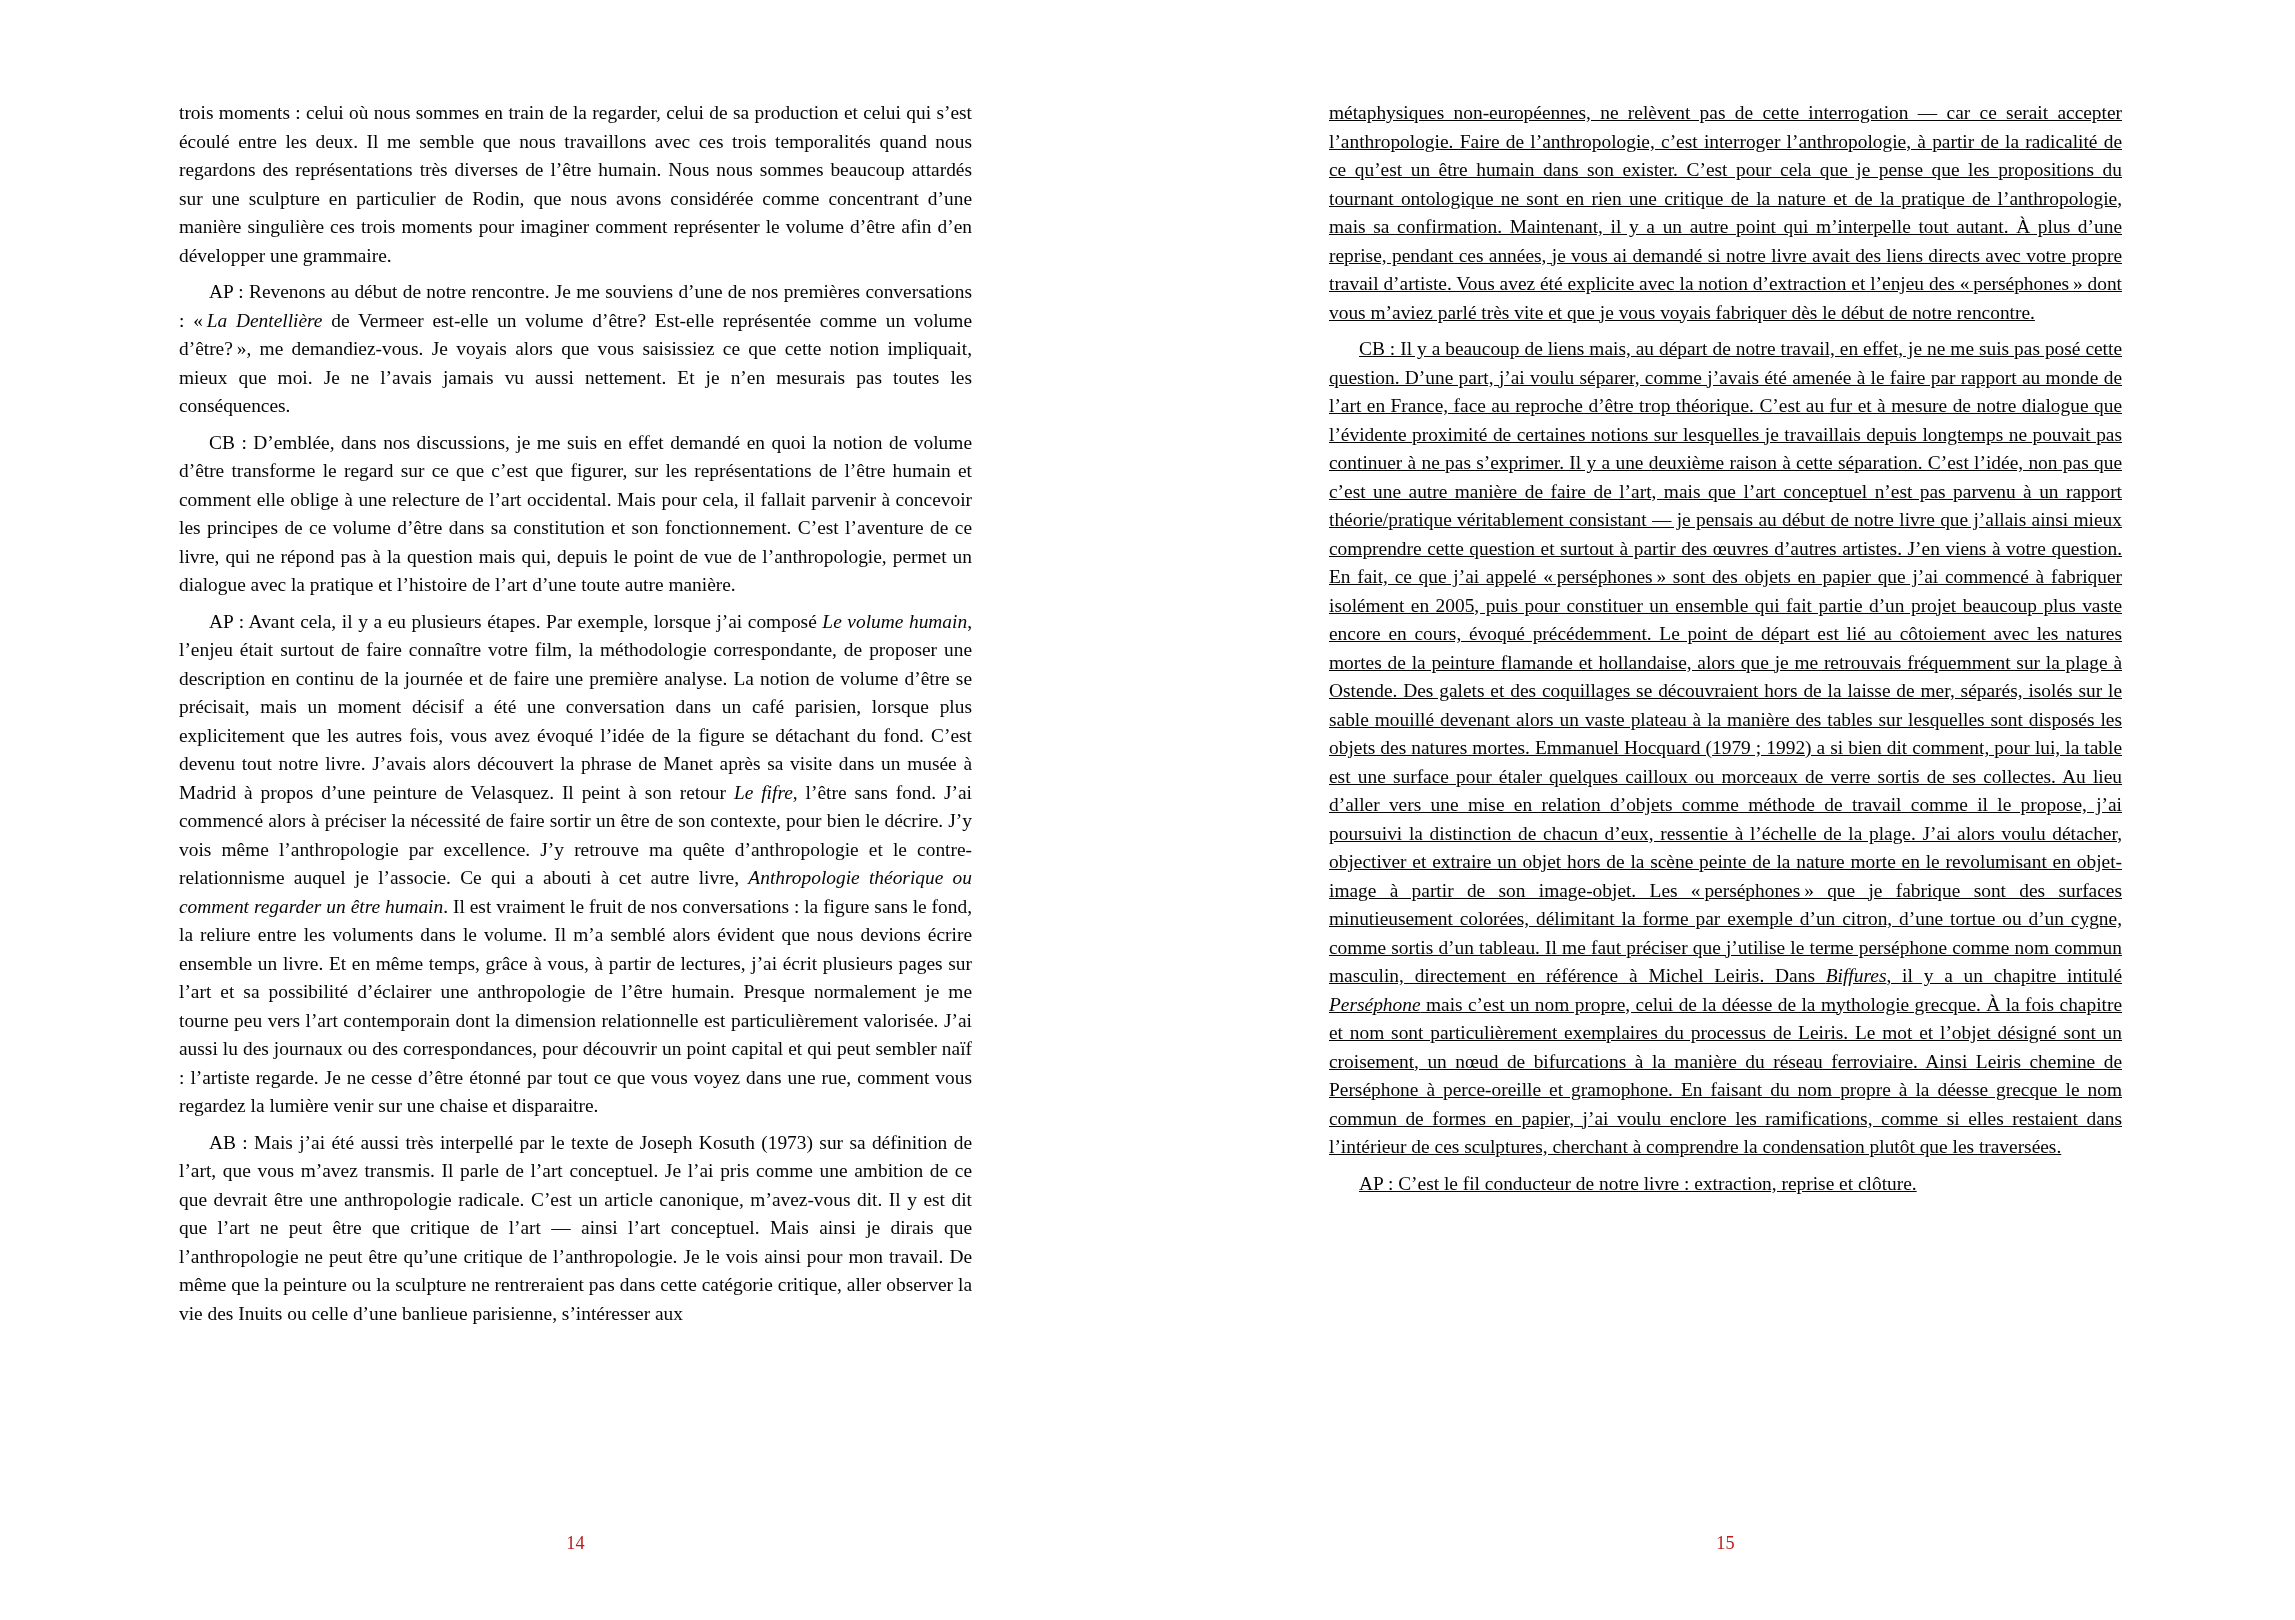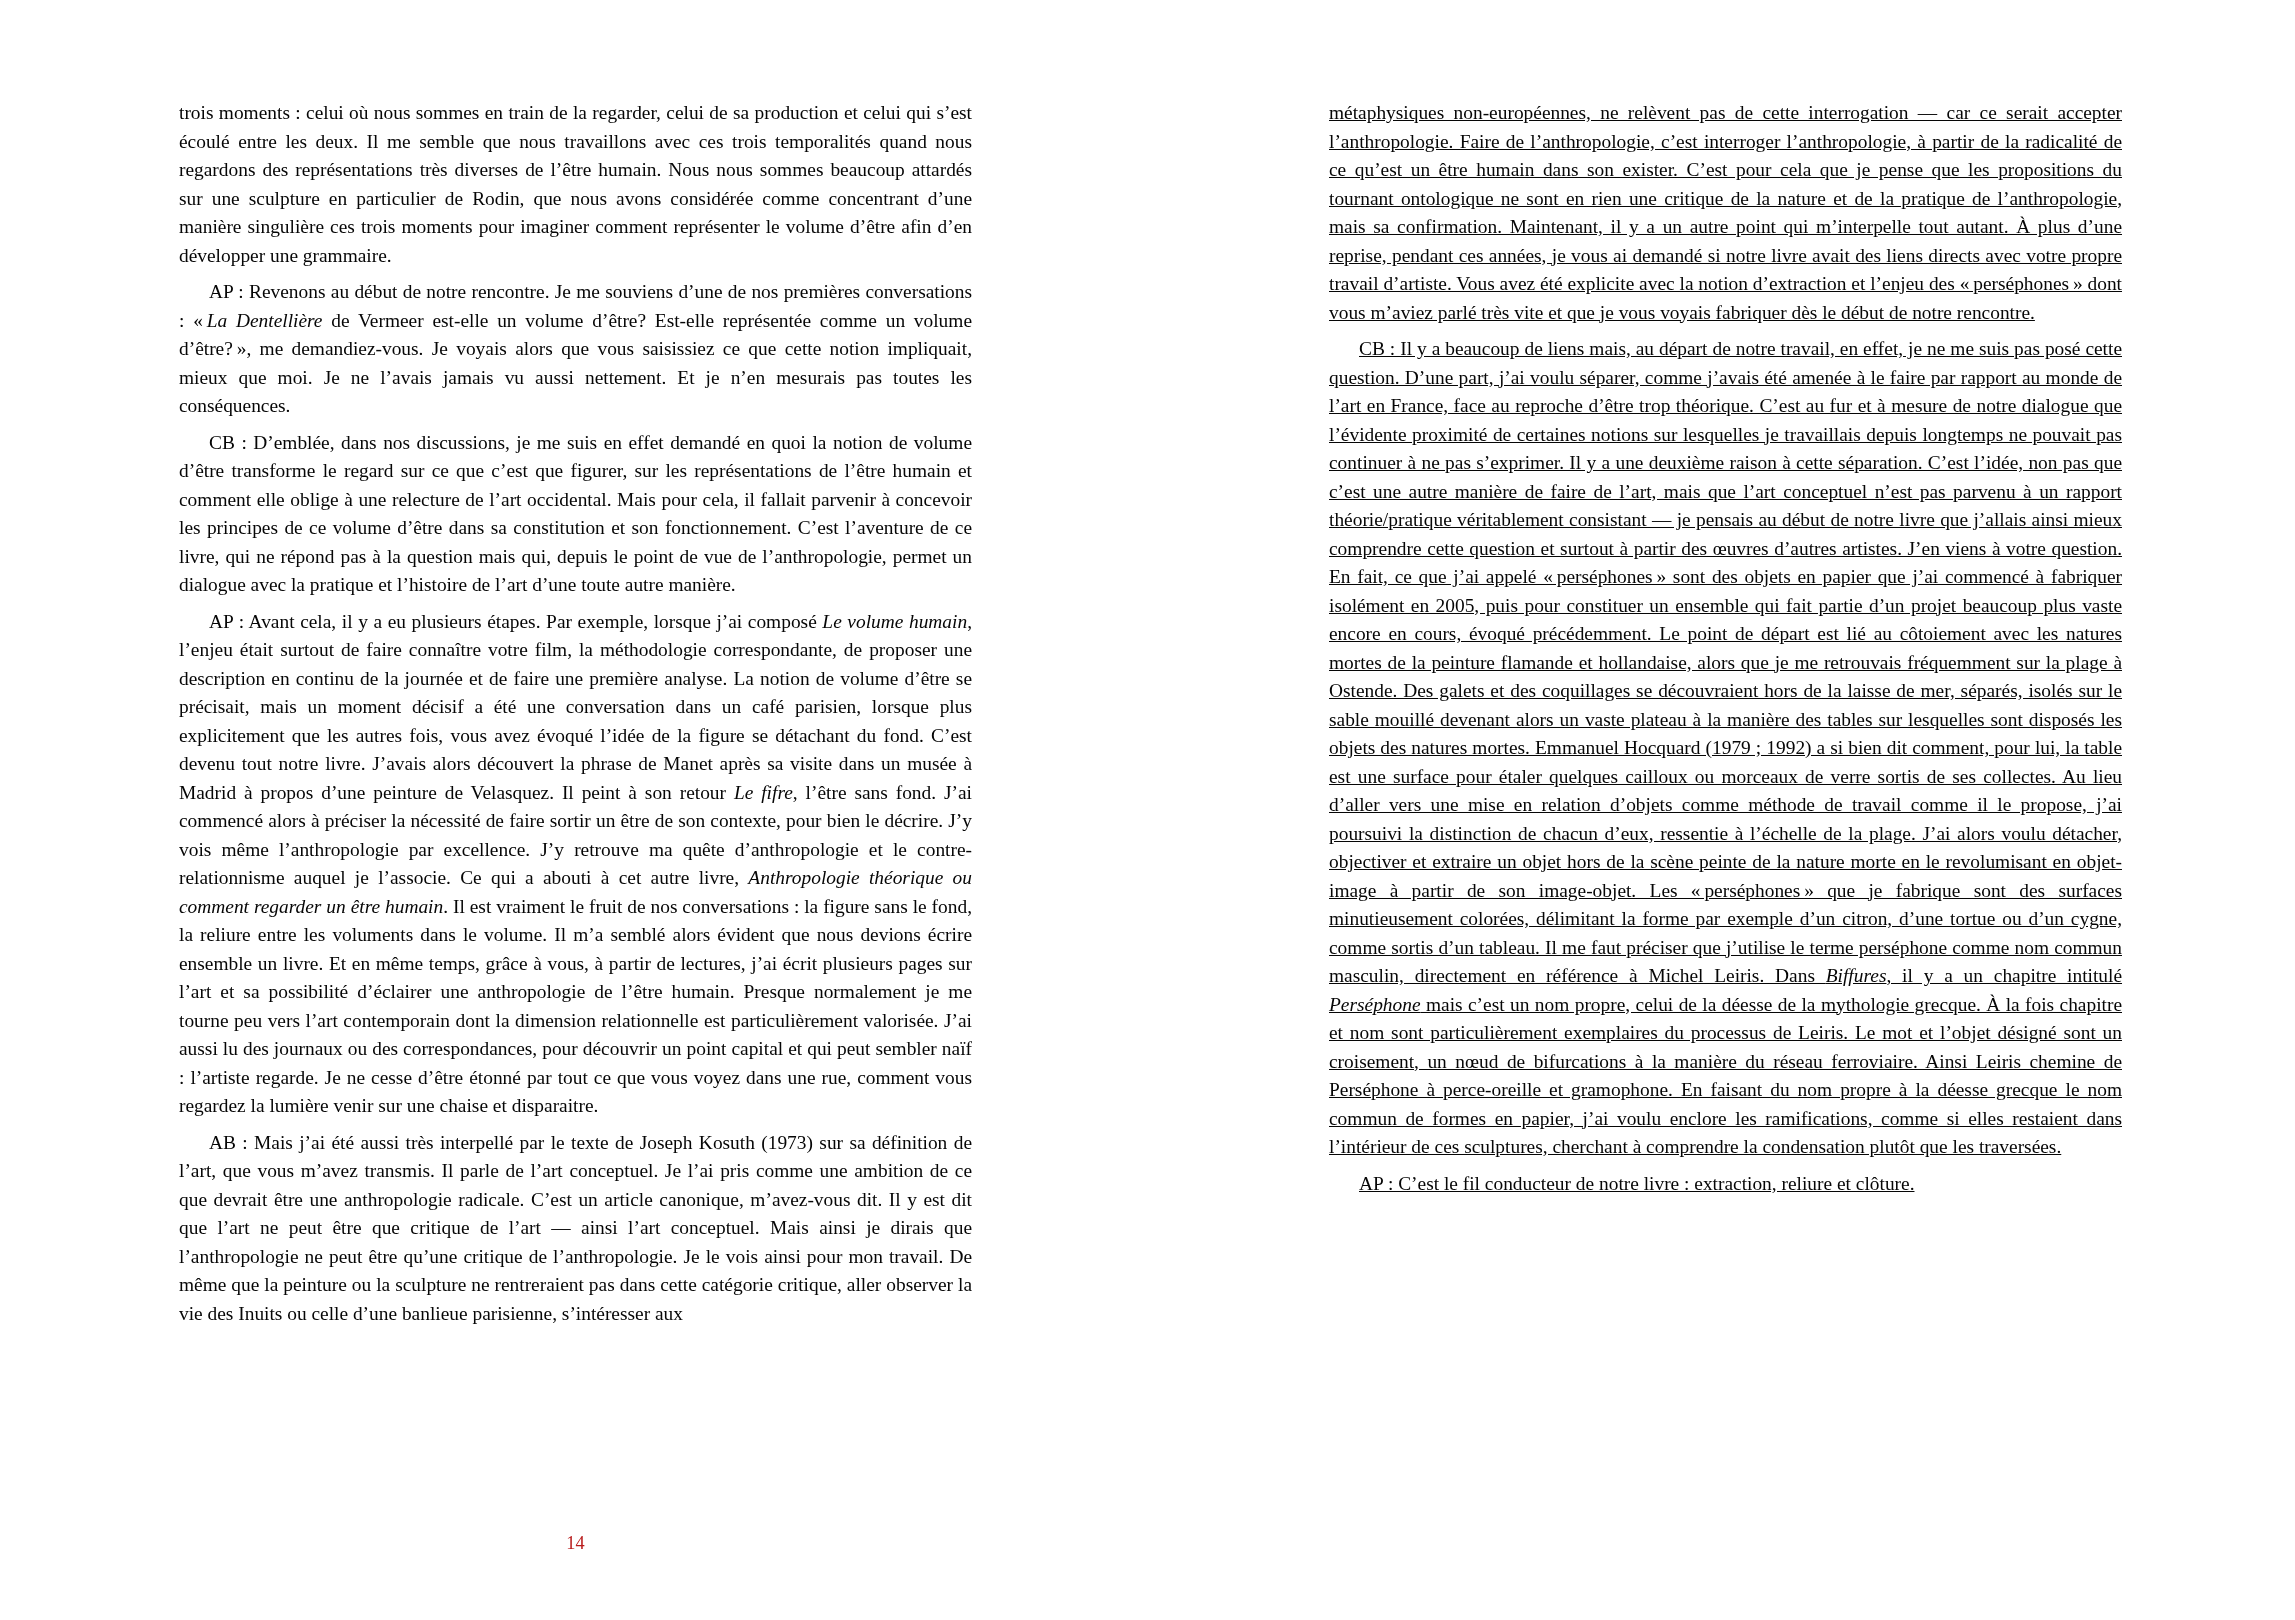--- a/index.html
+++ b/index.html
@@ -68,16 +68,17 @@
       <p class="para indent">AP : Avant cela, il y a eu plusieurs étapes. Par exemple, lorsque j’ai composé <i>Le volume humain</i>, l’enjeu était surtout de faire connaître votre film, la méthodologie correspondante, de proposer une description en continu de la journée et de faire une première analyse. La notion de volume d’être se précisait, mais un moment décisif a été une conversation dans un café parisien, lorsque plus explicitement que les autres fois, vous avez évoqué l’idée de la figure se détachant du fond. C’est devenu tout notre livre. J’avais alors découvert la phrase de Manet après sa visite dans un musée à Madrid à propos d’une peinture de Velasquez. Il peint à son retour <i>Le fifre</i>, l’être sans fond. J’ai commencé alors à préciser la nécessité de faire sortir un être de son contexte, pour bien le décrire. J’y vois même l’anthropologie par excellence. J’y retrouve ma quête d’anthropologie et le contre-relationnisme auquel je l’associe. Ce qui a abouti à cet autre livre, <i>Anthropologie théorique ou comment regarder un être humain</i>. Il est vraiment le fruit de nos conversations : la figure sans le fond, la reliure entre les voluments dans le volume. Il m’a semblé alors évident que nous devions écrire ensemble un livre. Et en même temps, grâce à vous, à partir de lectures, j’ai écrit plusieurs pages sur l’art et sa possibilité d’éclairer une anthropologie de l’être humain. Presque normalement je me tourne peu vers l’art contemporain dont la dimension relationnelle est particulièrement valorisée. J’ai aussi lu des journaux ou des correspondances, pour découvrir un point capital et qui peut sembler naïf : l’artiste regarde. Je ne cesse d’être étonné par tout ce que vous voyez dans une rue, comment vous regardez la lumière venir sur une chaise et disparaitre.</p>
       <p class="para indent">AB : Mais j’ai été aussi très interpellé par le texte de Joseph Kosuth (1973) sur sa définition de l’art, que vous m’avez transmis. Il parle de l’art conceptuel. Je l’ai pris comme une ambition de ce que devrait être une anthropologie radicale. C’est un article canonique, m’avez-vous dit. Il y est dit que l’art ne peut être que critique de l’art — ainsi l’art conceptuel. Mais ainsi je dirais que l’anthropologie ne peut être qu’une critique de l’anthropologie. Je le vois ainsi pour mon travail. De même que la peinture ou la sculpture ne rentreraient pas dans cette catégorie critique, aller observer la vie des Inuits ou celle d’une banlieue parisienne, s’intéresser aux</p>
     </div>
   <div class="page-number">14</div>
 </div>
 
 <div class="page page-right">
   <div class="page-text">
       <p class="para">métaphysiques non-européennes, ne relèvent pas de cette interrogation — car ce serait accepter l’anthropologie. Faire de l’anthropologie, c’est interroger l’anthropologie, à partir de la radicalité de ce qu’est un être humain dans son exister. C’est pour cela que je pense que les propositions du tournant ontologique ne sont en rien une critique de la nature et de la pratique de l’anthropologie, mais sa confirmation. Maintenant, il y a un autre point qui m’interpelle tout autant. À plus d’une reprise, pendant ces années, je vous ai demandé si notre livre avait des liens directs avec votre propre travail d’artiste. Vous avez été explicite avec la notion d’extraction et l’enjeu des « perséphones » dont vous m’aviez parlé très vite et que je vous voyais fabriquer dès le début de notre rencontre.</p>
       <p class="para indent">CB : Il y a beaucoup de liens mais, au départ de notre travail, en effet, je ne me suis pas posé cette question. D’une part, j’ai voulu séparer, comme j’avais été amenée à le faire par rapport au monde de l’art en France, face au reproche d’être trop théorique. C’est au fur et à mesure de notre dialogue que l’évidente proximité de certaines notions sur lesquelles je travaillais depuis longtemps ne pouvait pas continuer à ne pas s’exprimer. Il y a une deuxième raison à cette séparation. C’est l’idée, non pas que c’est une autre manière de faire de l’art, mais que l’art conceptuel n’est pas parvenu à un rapport théorie/pratique véritablement consistant — je pensais au début de notre livre que j’allais ainsi mieux comprendre cette question et surtout à partir des œuvres d’autres artistes. J’en viens à votre question. En fait, ce que j’ai appelé « perséphones » sont des objets en papier que j’ai commencé à fabriquer isolément en 2005, puis pour constituer un ensemble qui fait partie d’un projet beaucoup plus vaste encore en cours, évoqué précédemment. Le point de départ est lié au côtoiement avec les natures mortes de la peinture flamande et hollandaise, alors que je me retrouvais fréquemment sur la plage à Ostende. Des galets et des coquillages se découvraient hors de la laisse de mer, séparés, isolés sur le sable mouillé devenant alors un vaste plateau à la manière des tables sur lesquelles sont disposés les objets des natures mortes. Emmanuel Hocquard (1979 ; 1992) a si bien dit comment, pour lui, la table est une surface pour étaler quelques cailloux ou morceaux de verre sortis de ses collectes. Au lieu d’aller vers une mise en relation d’objets comme méthode de travail comme il le propose, j’ai poursuivi la distinction de chacun d’eux, ressentie à l’échelle de la plage. J’ai alors voulu détacher, objectiver et extraire un objet hors de la scène peinte de la nature morte en le revolumisant en objet-image à partir de son image-objet. Les « perséphones » que je fabrique sont des surfaces minutieusement colorées, délimitant la forme par exemple d’un citron, d’une tortue ou d’un cygne, comme sortis d’un tableau. Il me faut préciser que j’utilise le terme perséphone comme nom commun masculin, directement en référence à Michel Leiris. Dans <i>Biffures</i>, il y a un chapitre intitulé <i>Perséphone</i> mais c’est un nom propre, celui de la déesse de la mythologie grecque. À la fois chapitre et nom sont particulièrement exemplaires du processus de Leiris. Le mot et l’objet désigné sont un croisement, un nœud de bifurcations à la manière du réseau ferroviaire. Ainsi Leiris chemine de Perséphone à perce-oreille et gramophone. En faisant du nom propre à la déesse grecque le nom commun de formes en papier, j’ai voulu enclore les ramifications, comme si elles restaient dans l’intérieur de ces sculptures, cherchant à comprendre la condensation plutôt que les traversées.</p>
-      <p class="para indent">AP : C’est le fil conducteur de notre livre : extraction, reliure et clôture.</p>
+      <p class="para indent">AP : C’est le fil conducteur de notre livre : extraction, reprise et clôture.</p>
     </div>
+  <div class="page-number">15</div>
 </div>
 
 
 </body></html>

